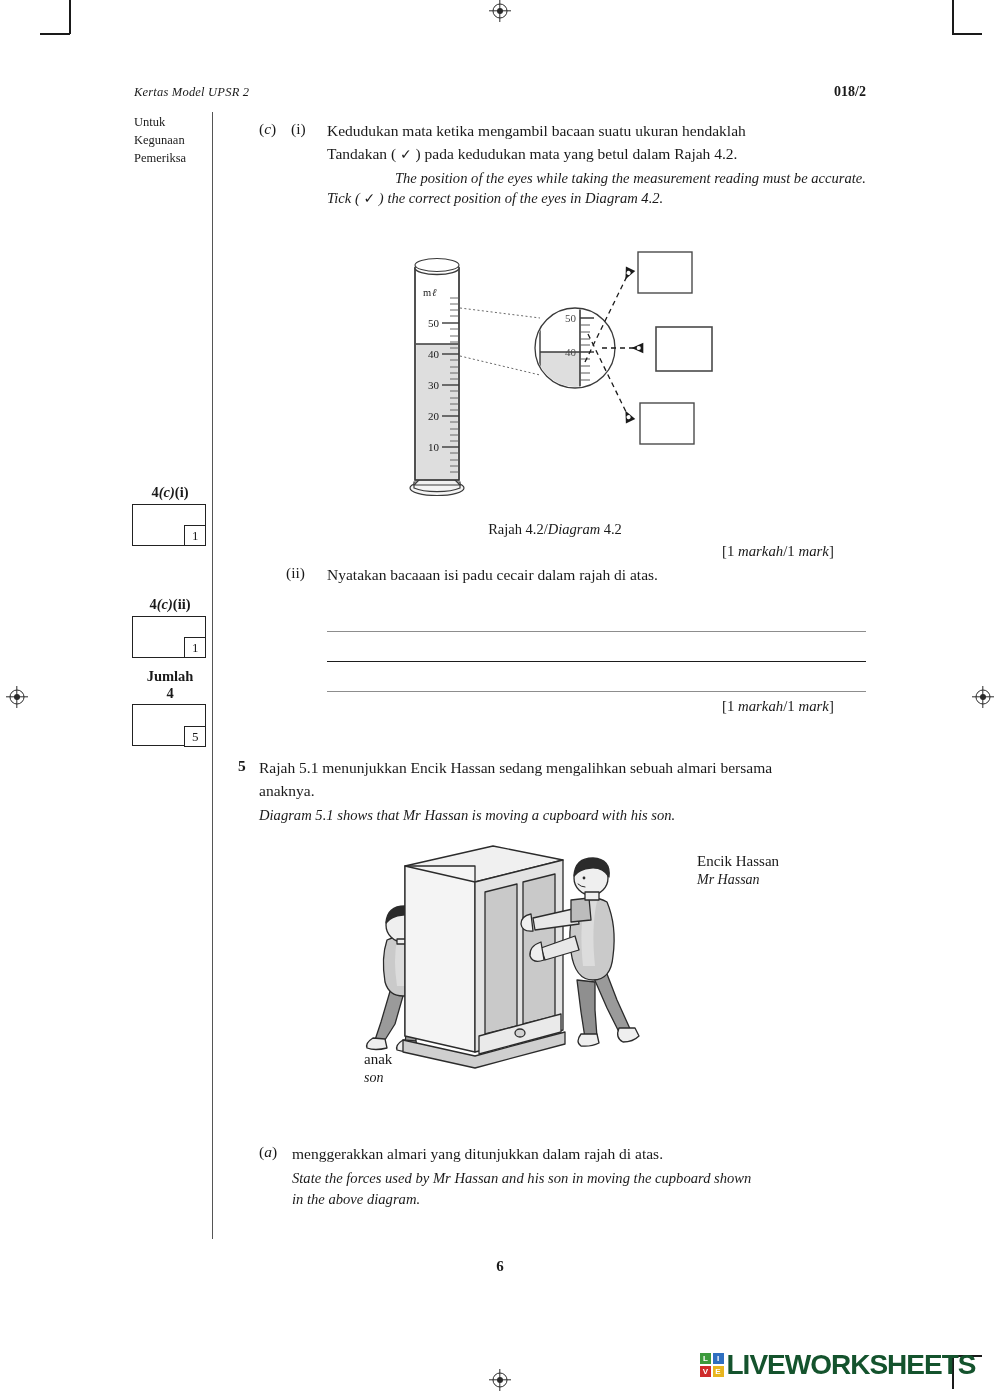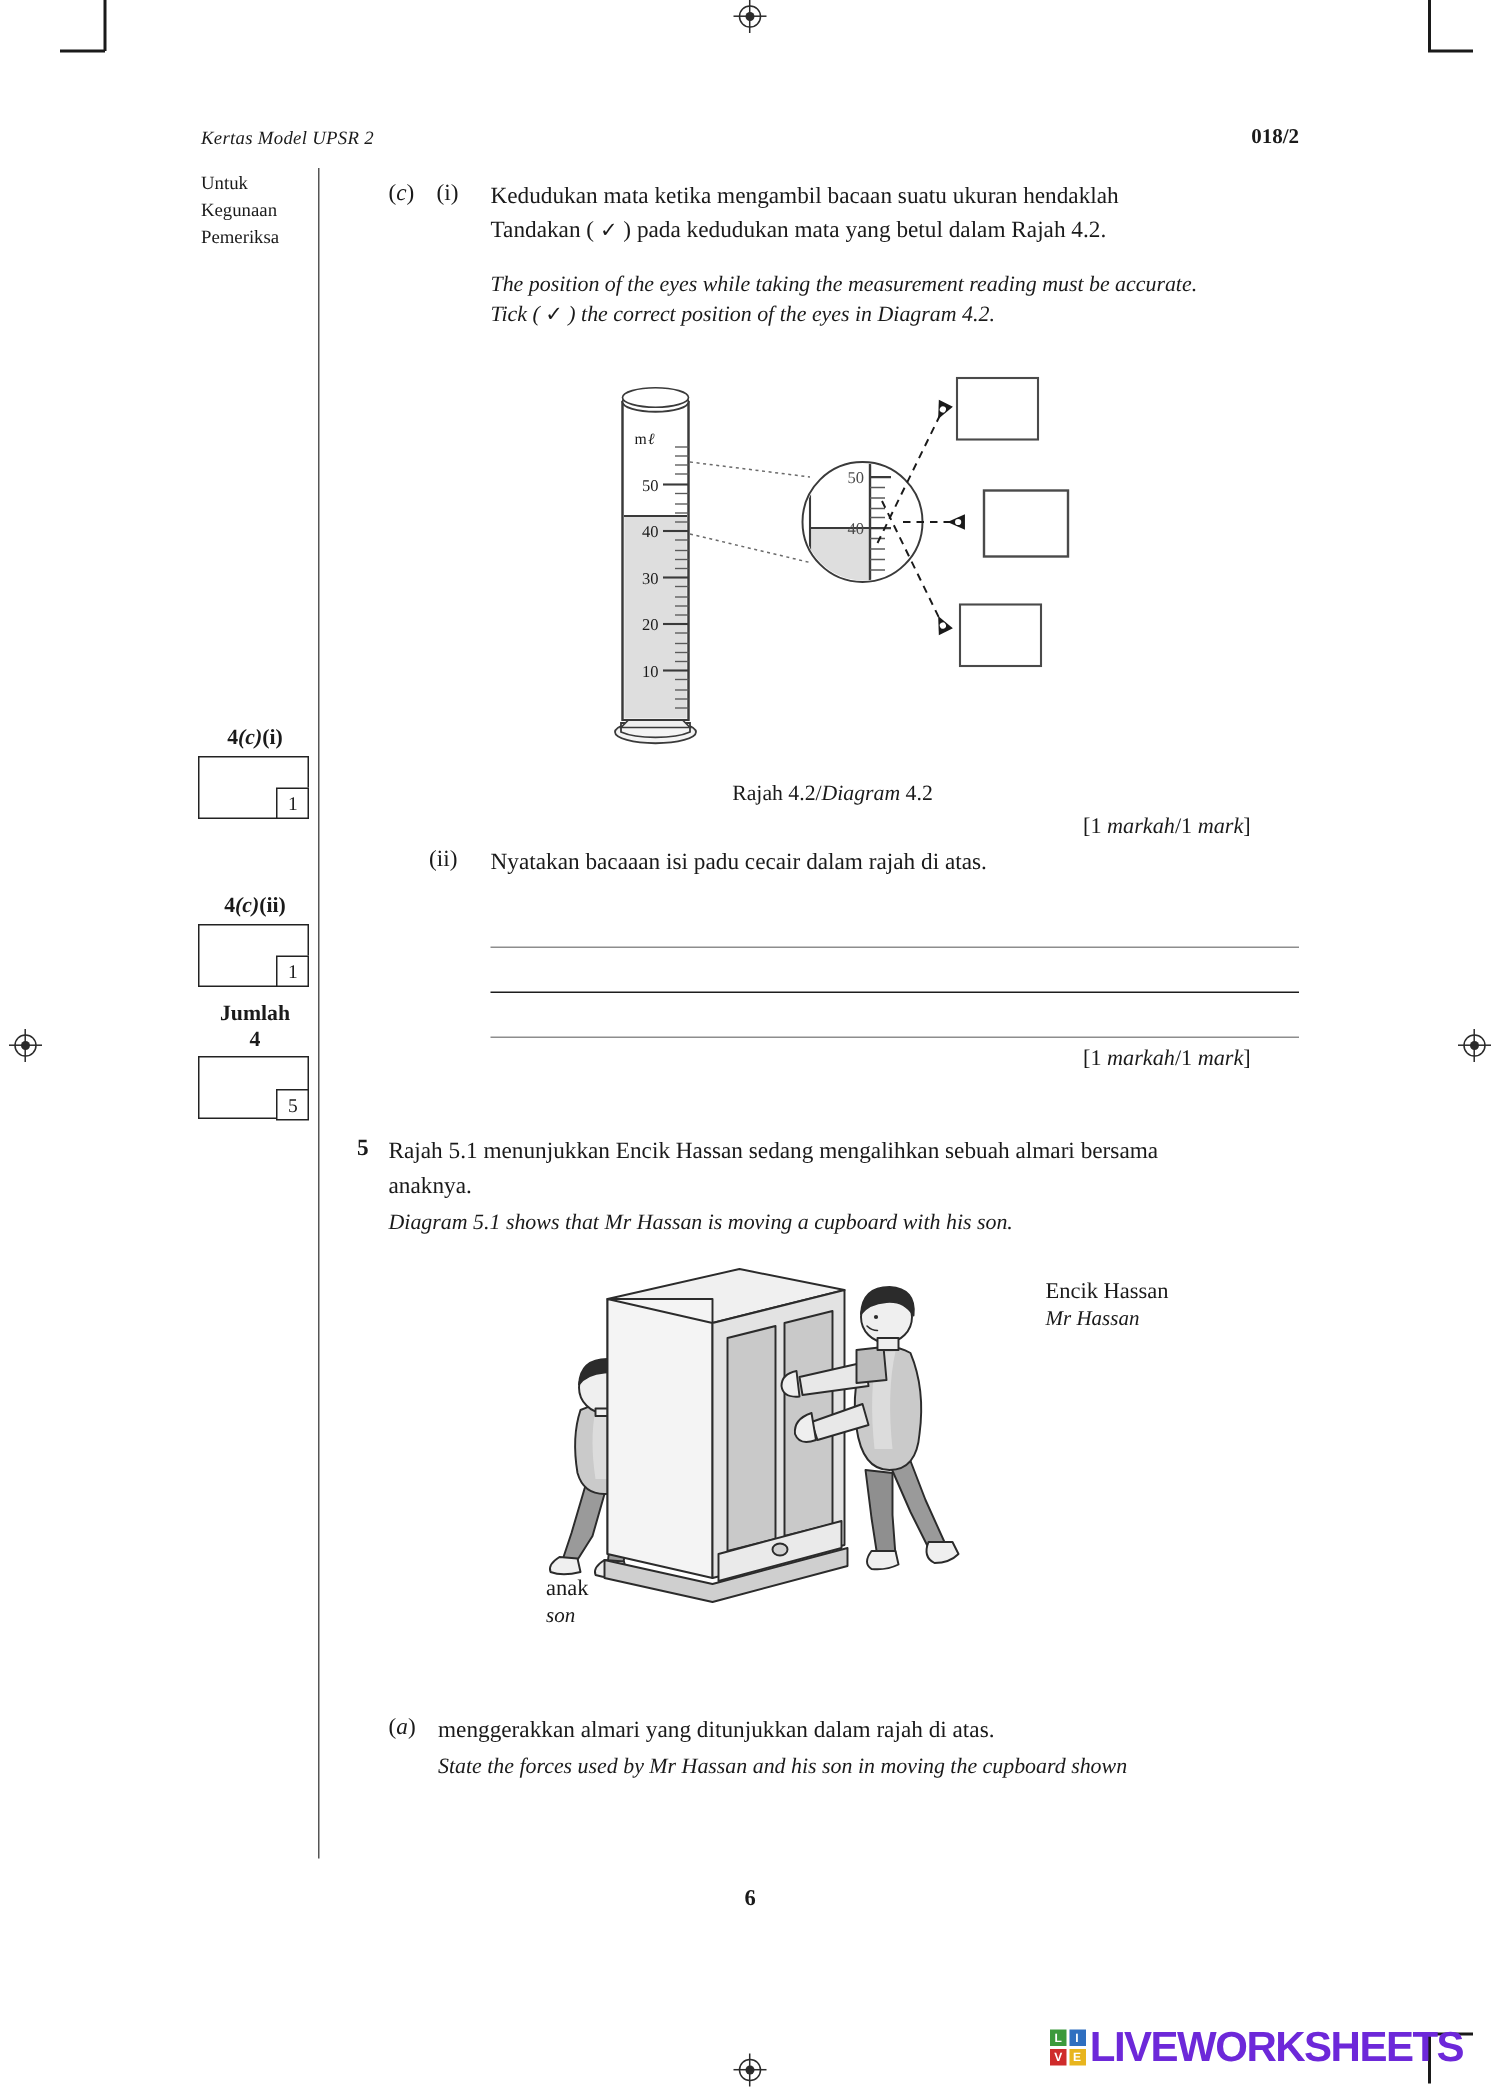--- a/index.html
+++ b/index.html
@@ -58,21 +58,21 @@
   .ansline.dark{background:#1d1d1d;height:1.3px;}
 
   
   .pagenum{position:absolute;left:0;right:0;top:1258px;text-align:center;font-size:15px;font-weight:bold;}
 
   
   .lw{position:absolute;left:700px;top:1349px;display:flex;align-items:center;gap:3px;}
   .lw-tiles{display:grid;grid-template-columns:11px 11px;grid-template-rows:11px 11px;gap:1.5px;}
   .lw-tiles span{display:block;font-family:"Liberation Sans",sans-serif;font-size:8px;font-weight:bold;color:#fff;
                  text-align:center;line-height:11px;}
-  .lw-word{font-family:"Liberation Sans",sans-serif;font-weight:bold;font-size:28px;letter-spacing:-1px;color:#6d28d9;}
+  .lw-word{font-family:"Liberation Sans",sans-serif;font-weight:bold;font-size:28px;letter-spacing:-1px;color:#14532d;}
 
   
   .fig{position:absolute;}
 </style>
 </head>
 <body>
 
 <div class="page">
 
   <div class="regmark" style="left:489px;top:0px;">
@@ -147,21 +147,21 @@
   <div class="lbl" style="left:259px;top:120px;">
     (<em>c</em>)
   </div>
   <div class="lbl" style="left:291px;top:120px;">(i)</div>
 
   <div class="qblock" style="left:327px;top:120px;width:539px;">
     <div class="para">Kedudukan mata ketika mengambil bacaan suatu ukuran hendaklah</div>
     <div class="para nj">
       <span>Tandakan ( </span><span class="tick">✓</span><span> ) pada kedudukan mata yang betul dalam Rajah 4.2.</span>
     </div>
-    <div class="eng" style="margin-top:14px;">The position of the eyes while taking the measurement reading must be accurate.</div>
+    <div class="eng" style="margin-top:2px;text-align:right;">The position of the eyes while taking the measurement reading must be accurate.</div>
     <div class="eng">
       <span>Tick ( </span><span class="tick" style="font-style:normal;">✓</span><span> ) the correct position of the eyes in Diagram 4.2.</span>
     </div>
   </div>
 
   <div class="fig" style="left:390px;top:240px;width:330px;height:270px;">
     <svg width="330" height="270" viewBox="0 0 330 270" xmlns="http://www.w3.org/2000/svg">
       <defs>
         <marker id="eyeR" markerWidth="12" markerHeight="12" refX="9" refY="6" orient="auto">
           <path d="M1,6 L10,2 L10,10 Z" fill="#1a1a1a"></path>
@@ -392,20 +392,21 @@
     <div style="font-style:italic;font-size:14px;">son</div>
   </div>
 
 
   <div class="lbl" style="left:259px;top:1143px;">
     (<em>a</em>)
   </div>
   <div class="qblock" style="left:292px;top:1143px;width:574px;">
     <div class="para nj">menggerakkan almari yang ditunjukkan dalam rajah di atas.</div>
     <div class="eng" style="margin-top:2px;">State the forces used by Mr Hassan and his son in moving the cupboard shown</div>
+    <div class="eng">in the above diagram.</div>
   </div>
 
   <div class="pagenum">6</div>
 
   <div class="lw">
     <div class="lw-tiles">
       <span style="background:#3c9a3c;">L</span>
       <span style="background:#2f6fc0;">I</span>
       <span style="background:#cf2b2b;">V</span>
       <span style="background:#e8b51e;">E</span>

